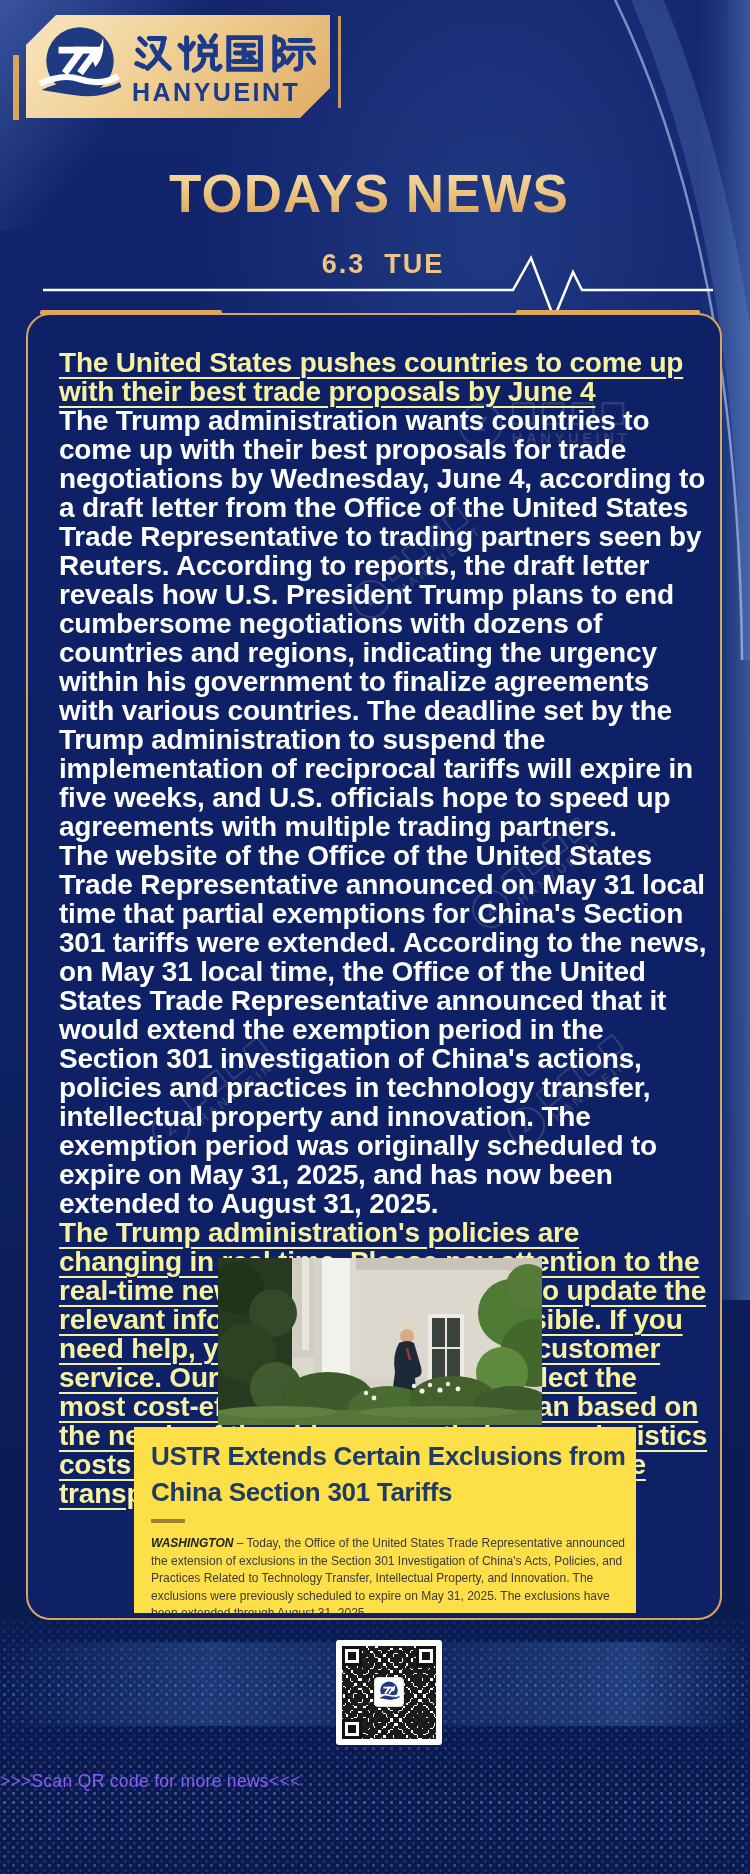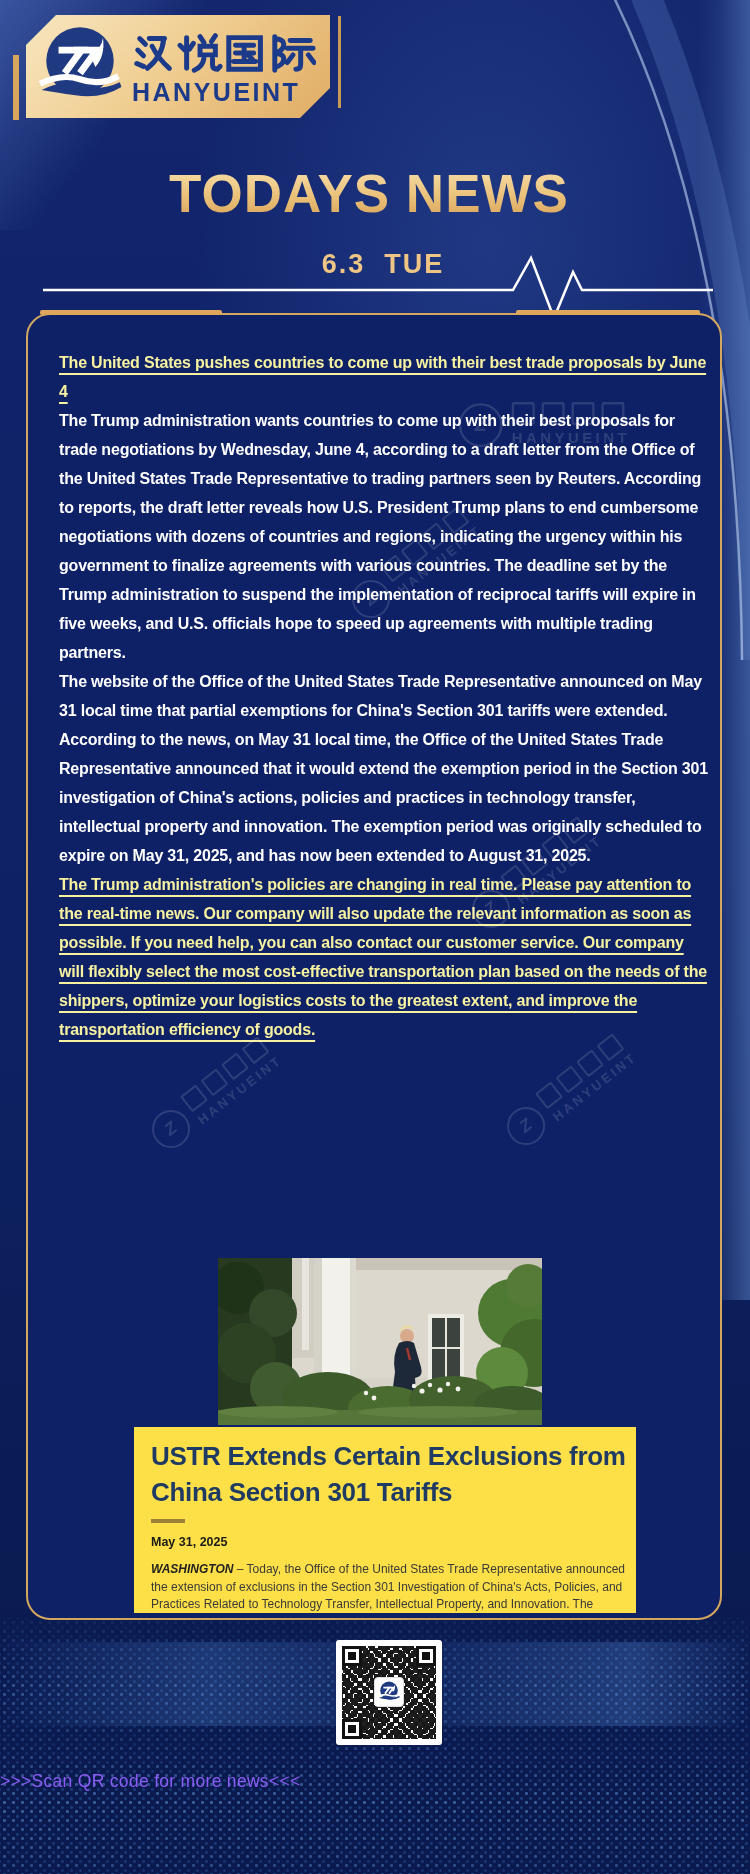--- a/index.html
+++ b/index.html
@@ -47,21 +47,21 @@
      font-size:27px;font-weight:bold;letter-spacing:2px;color:#eec584;transform:translateX(8px);}
   svg.pulse-line{left:0;top:250px;}
 
   
   .article-box{left:26px;top:313px;width:696px;height:1307px;box-sizing:border-box;
      border:2px solid #d4a75f;border-radius:24px;background:#0e2166;}
   .bar-top{top:310px;height:5px;background:#dfa75c;border-radius:2px;}
   .bar-top.l{left:40px;width:182px;}
   .bar-top.r{left:516px;width:184px;}
   .article-text{left:59px;top:348px;width:650px;
-     font-size:16px;line-height:29px;font-weight:700;letter-spacing:-0.2px;}
+     font-size:28px;line-height:29px;font-weight:700;letter-spacing:-0.2px;}
   .article-text p{margin:0;}
   .article-text p.hl{color:#f7f2a0;text-decoration:underline;
      text-decoration-thickness:2px;text-underline-offset:5px;}
   .article-text p.bd{color:#ffffff;}
 
   
   .wm{display:flex;align-items:center;gap:8px;opacity:.13;color:#fff;pointer-events:none;}
   .wm-circle{width:34px;height:34px;border:2.5px solid #fff;border-radius:50%;flex:0 0 auto;
      display:flex;align-items:center;justify-content:center;font-weight:bold;font-size:17px;font-style:italic;}
   .wm-col{display:flex;flex-direction:column;gap:4px;}
@@ -269,21 +269,20 @@
     </g>
     <rect x="0" y="152" width="324" height="15" fill="#567539"></rect>
     <ellipse cx="60" cy="154" rx="60" ry="6" fill="#5f8040"></ellipse>
     <ellipse cx="220" cy="154" rx="80" ry="6" fill="#5f8040"></ellipse>
   </g>
 </svg>
 
 <div class="abs press-box">
   <div class="press-headline">USTR Extends Certain Exclusions from China Section 301 Tariffs</div>
   <div class="press-rule"></div>
-  <div class="press-date">May 31, 2025</div>
   <div class="press-body"><b>WASHINGTON</b><span> – Today, the Office of the United States Trade Representative announced the extension of exclusions in the Section 301 Investigation of China's Acts, Policies, and Practices Related to Technology Transfer, Intellectual Property, and Innovation. The exclusions were previously scheduled to expire on May 31, 2025. The exclusions have been extended through August 31, 2025.</span></div>
 </div>
 
 <div class="abs qr-tile">
   <div class="qr-pattern"></div>
   <div class="finder tl"></div>
   <div class="finder tr"></div>
   <div class="finder bl"></div>
   <div class="qr-logo">
     <svg viewBox="0 0 120 120">

